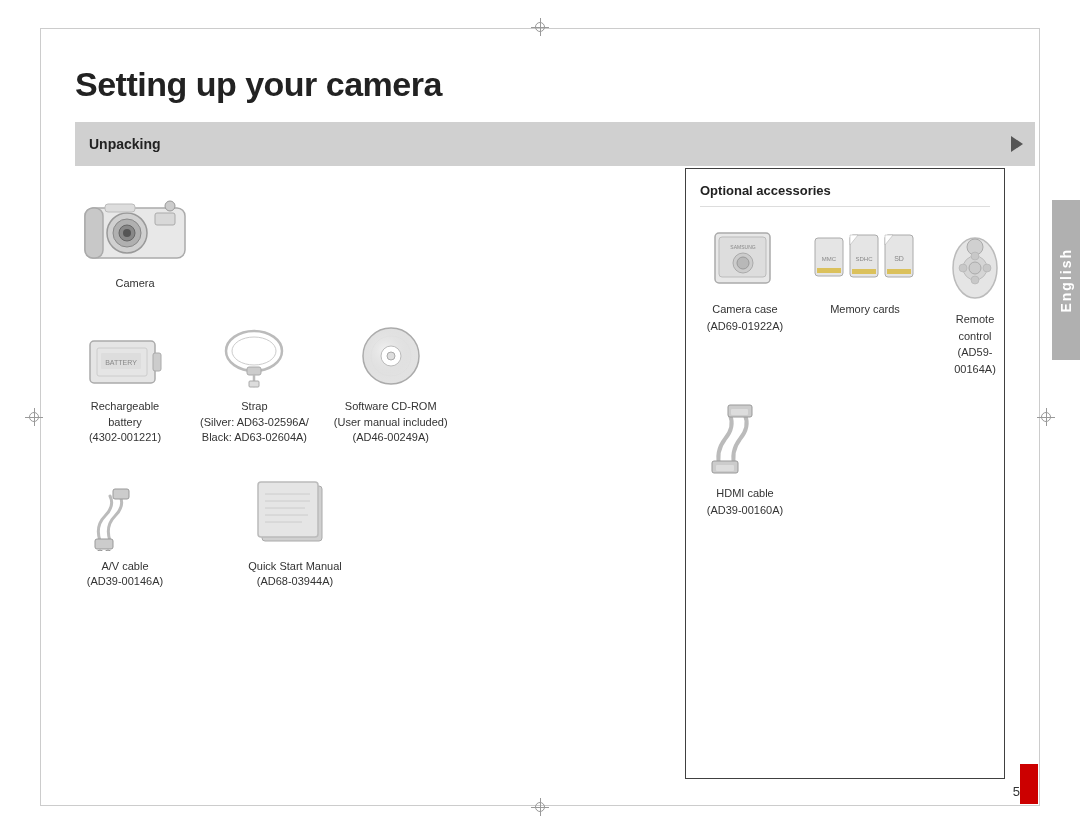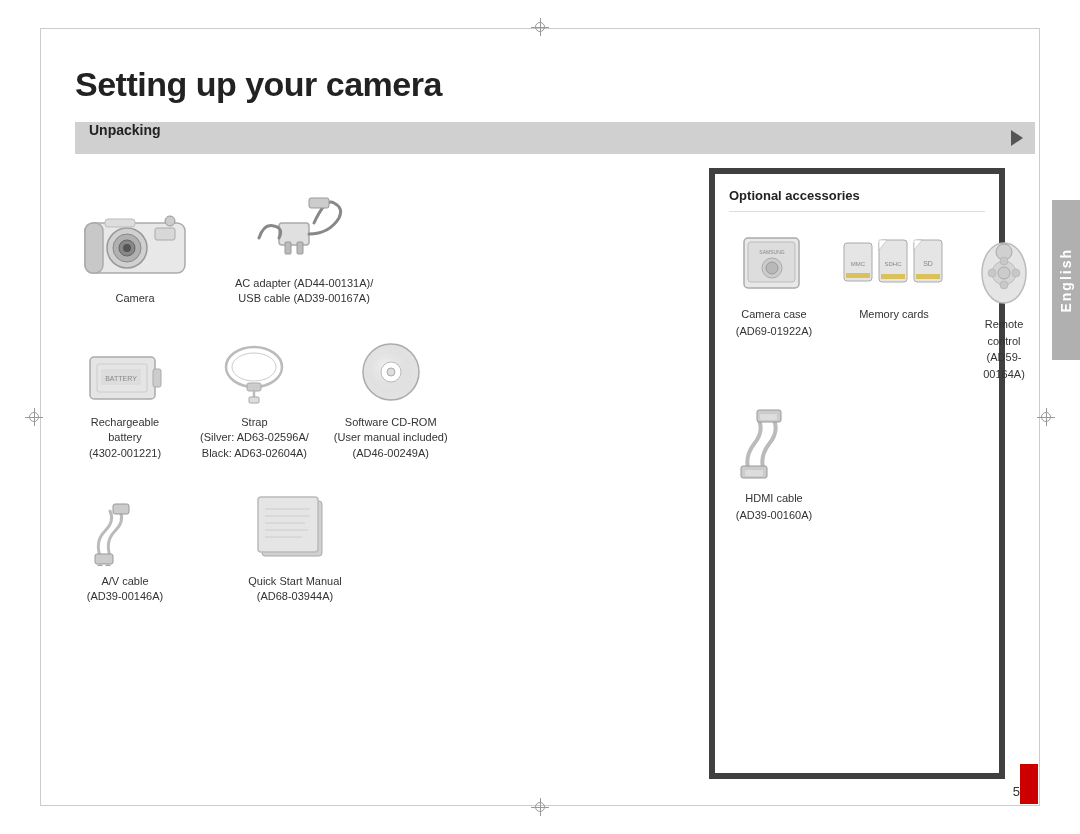--- a/index.html
+++ b/index.html
@@ -77,24 +77,24 @@
       color: #222;
       letter-spacing: -0.5px;
     }
 
     
     .unpacking-bar {
       position: absolute;
       top: 122px;
       left: 75px;
       right: 45px;
-      height: 32px;
+      height: 44px;
       background: #d0d0d0;
       display: flex;
-      align-items: flex-start;
+      align-items: center;
       padding-left: 14px;
     }
     .unpacking-label {
       font-size: 14px;
       font-weight: bold;
       color: #222;
     }
     .unpacking-arrow {
       position: absolute;
       right: 12px;
@@ -169,22 +169,22 @@
 
     .item-label {
       font-size: 11px;
       color: #333;
       text-align: center;
       line-height: 1.4;
     }
 
     
     .optional-box {
-      width: 296px;
-      border: 6px solid #404040;
+      width: 320px;
+      border: 1px solid #404040;
       padding: 14px;
       flex-shrink: 0;
       position: relative;
     }
 
     .optional-title {
       font-size: 13px;
       font-weight: bold;
       color: #222;
       margin-bottom: 16px;
@@ -308,38 +308,20 @@
             <rect x="30" y="16" width="30" height="8" rx="3" fill="#ddd" stroke="#bbb" stroke-width="1"></rect>
 
             <rect x="10" y="20" width="18" height="50" rx="8" fill="#c8c8c8" stroke="#aaa" stroke-width="1.5"></rect>
 
             <circle cx="95" cy="18" r="5" fill="#ccc" stroke="#999" stroke-width="1"></circle>
           </svg>
         </div>
         <div class="item-label">Camera</div>
       </div>
 
-      <div class="item-cell" style="margin-left:30px;">
-        <div class="item-image">
-          <svg width="110" height="80" viewBox="0 0 110 80">
-
-            <rect x="30" y="35" width="30" height="22" rx="3" fill="#e0e0e0" stroke="#aaa" stroke-width="1.5"></rect>
-
-            <rect x="36" y="54" width="6" height="12" rx="1" fill="#bbb" stroke="#999" stroke-width="1"></rect>
-            <rect x="48" y="54" width="6" height="12" rx="1" fill="#bbb" stroke="#999" stroke-width="1"></rect>
-
-            <path d="M60 46 Q80 46 90 30 Q95 20 85 15 Q80 12 75 18 Q70 24 65 35" fill="none" stroke="#888" stroke-width="3" stroke-linecap="round"></path>
-
-            <rect x="60" y="10" width="20" height="10" rx="2" fill="#ccc" stroke="#999" stroke-width="1"></rect>
-
-            <path d="M10 50 Q15 35 25 38 Q35 40 30 50" fill="none" stroke="#888" stroke-width="3" stroke-linecap="round"></path>
-          </svg>
-        </div>
-        <div class="item-label">AC adapter (AD44-00131A)/<br>USB cable (AD39-00167A)</div>
-      </div>
     </div>
 
     <div class="item-row row-middle">
 
       <div class="item-cell">
         <div class="item-image">
           <svg width="80" height="60" viewBox="0 0 80 60">
 
             <rect x="5" y="10" width="65" height="42" rx="4" fill="#e5e5e5" stroke="#aaa" stroke-width="1.5"></rect>
 

